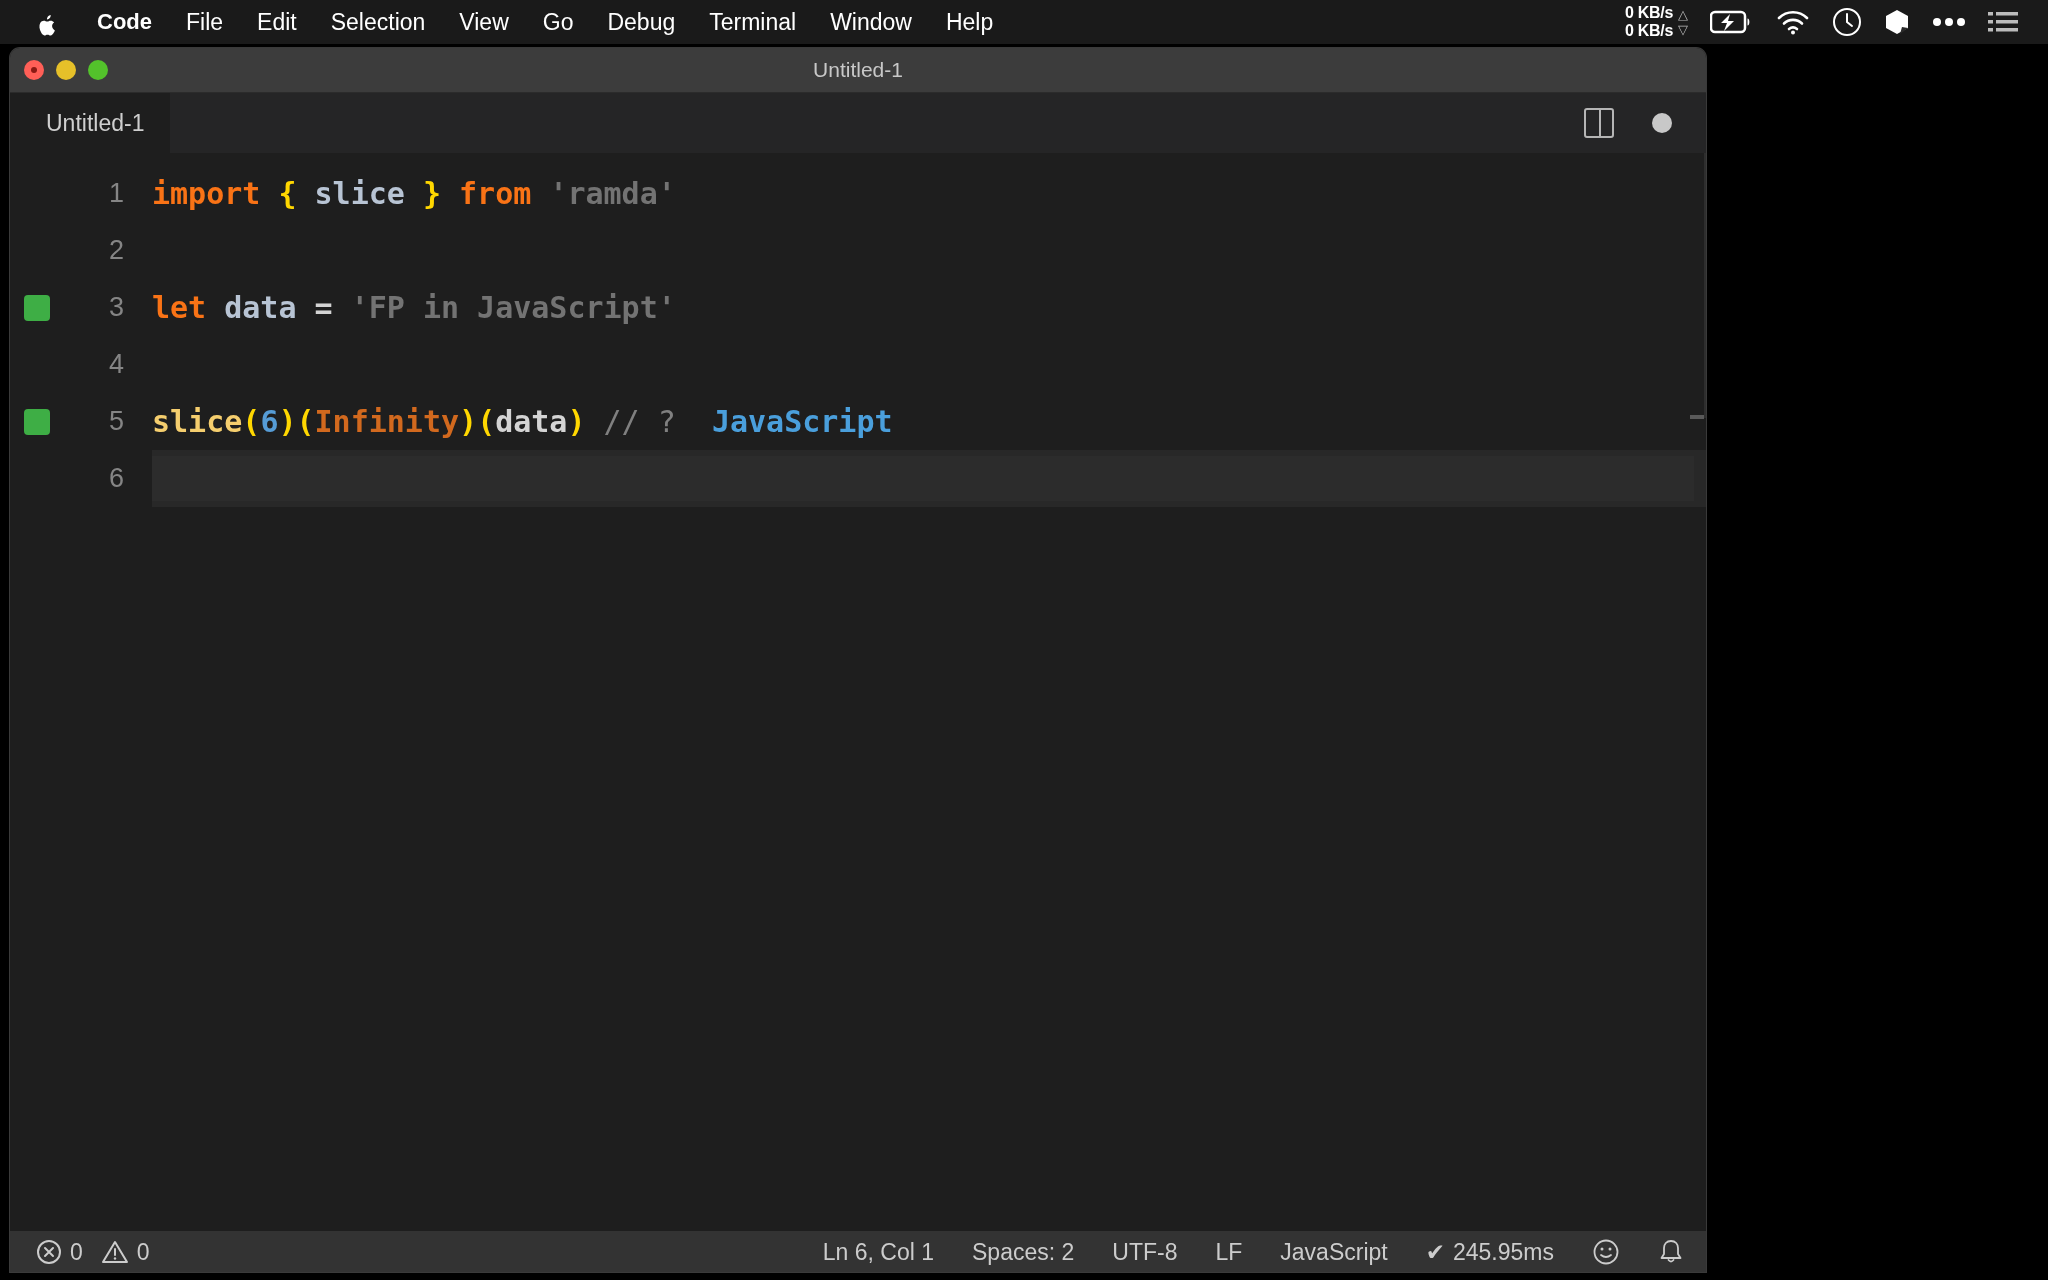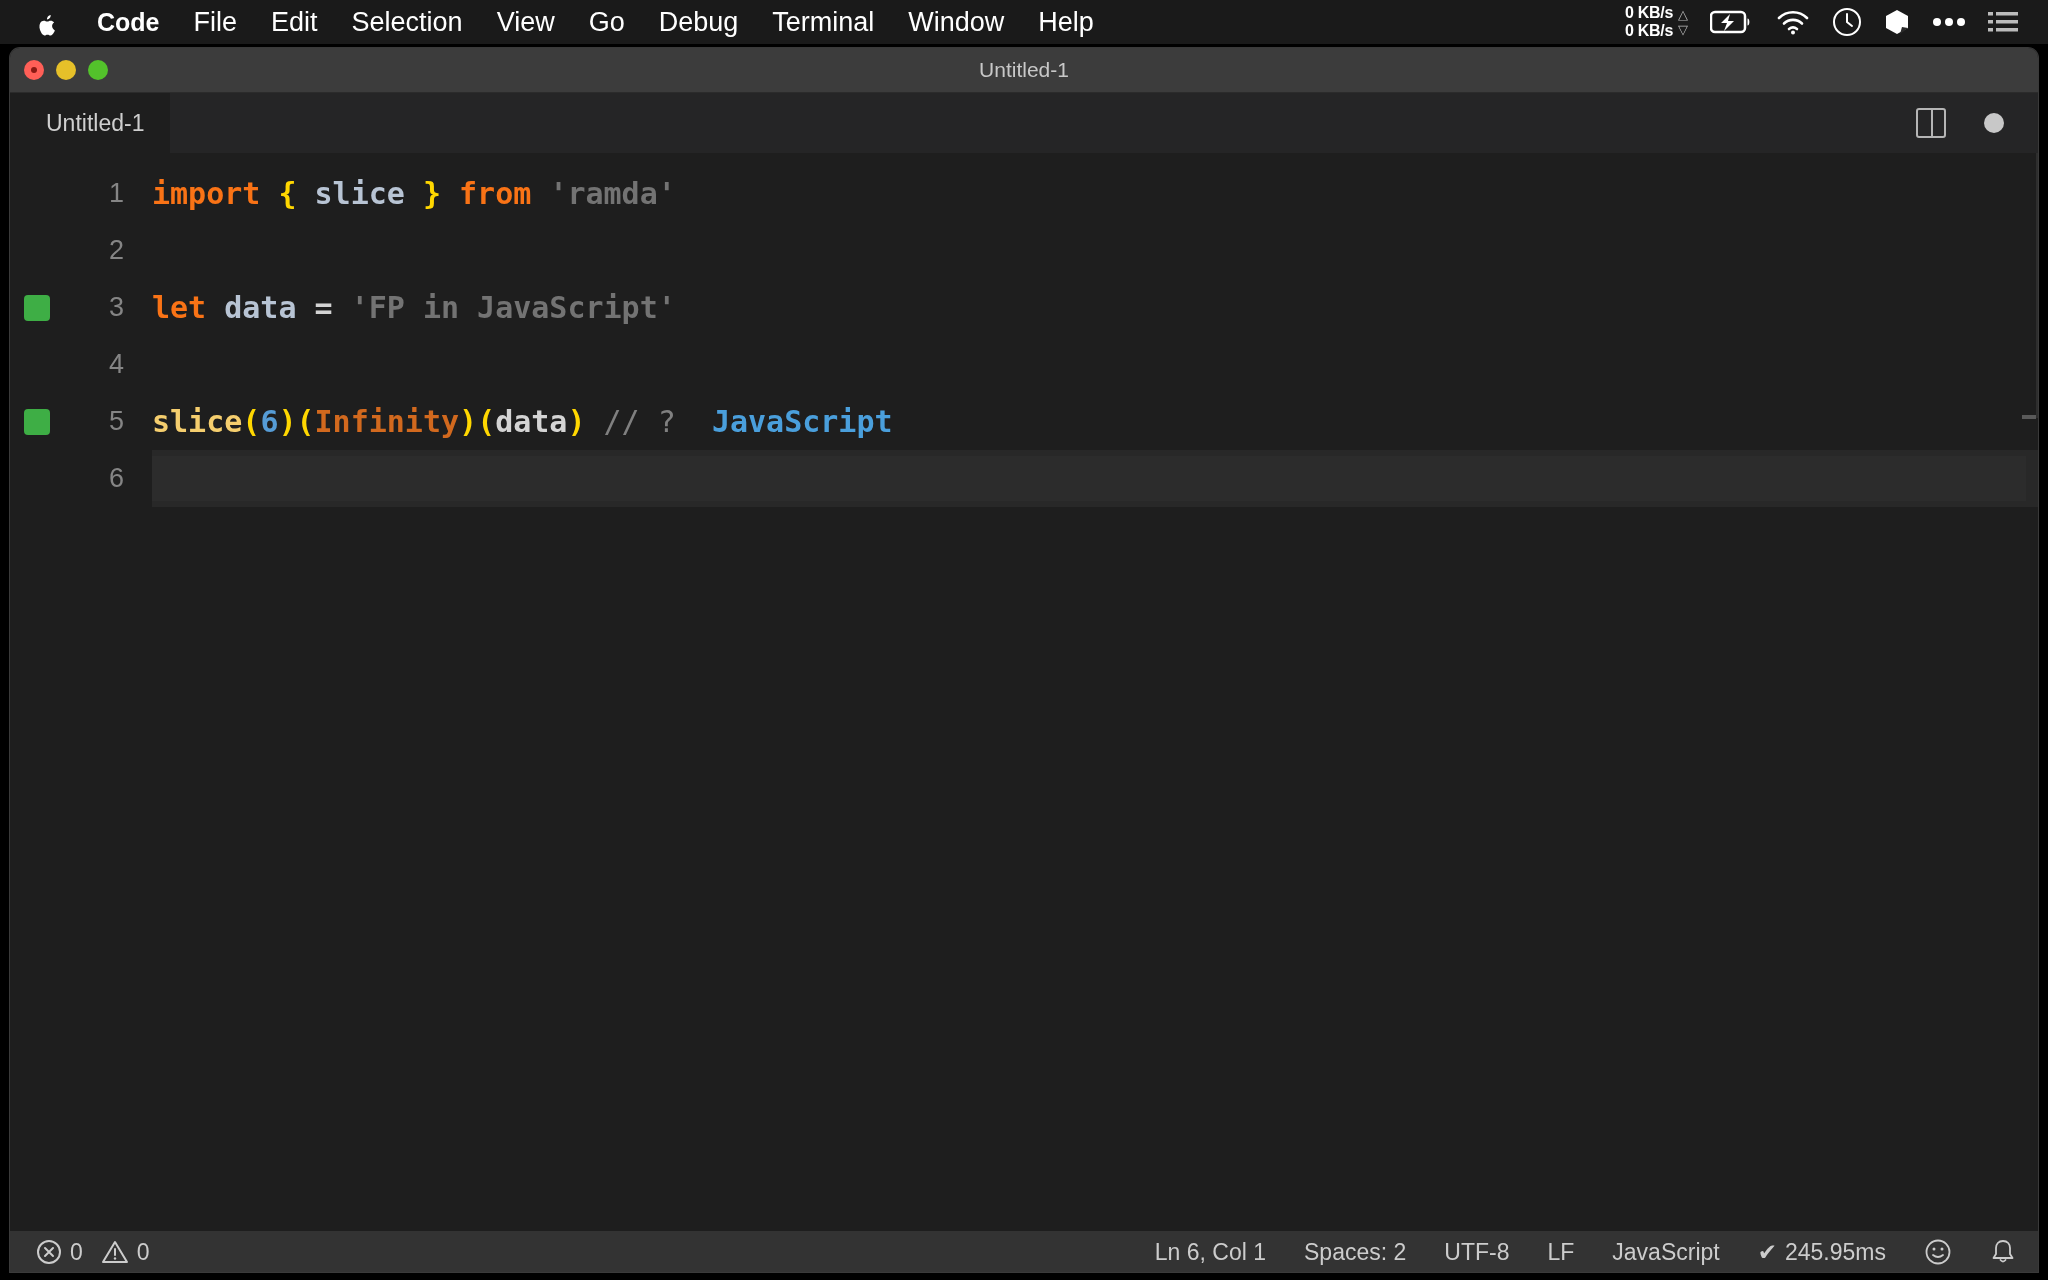--- a/index.html
+++ b/index.html
@@ -36,28 +36,28 @@
   .apple-logo {
     width: 36px;
     height: 30px;
     display: flex;
     align-items: center;
     justify-content: center;
     margin-right: 16px;
   }
   .menu-item {
     color: #ffffff;
-    font-size: 27px;
+    font-size: 23px;
     padding: 0 17px;
     line-height: 44px;
     white-space: nowrap;
   }
   .menu-item.app-name {
     font-weight: bold;
-    font-size: 25px;
+    font-size: 22px;
   }
   .menubar-right {
     margin-left: auto;
     display: flex;
     align-items: center;
     gap: 22px;
     padding-right: 14px;
   }
   .netspeed {
     display: flex;
@@ -86,21 +86,21 @@
     align-items: center;
     justify-content: center;
     color: #fff;
   }
 
   
   .window {
     position: absolute;
     left: 10px;
     top: 48px;
-    width: 2028px;
+    width: 1696px;
     height: 1224px;
     background: #1e1e1e;
     border-radius: 10px 10px 0 0;
     overflow: hidden;
     box-shadow: 0 0 0 1px #3a3a3a;
   }
 
   
   .titlebar {
     position: relative;

